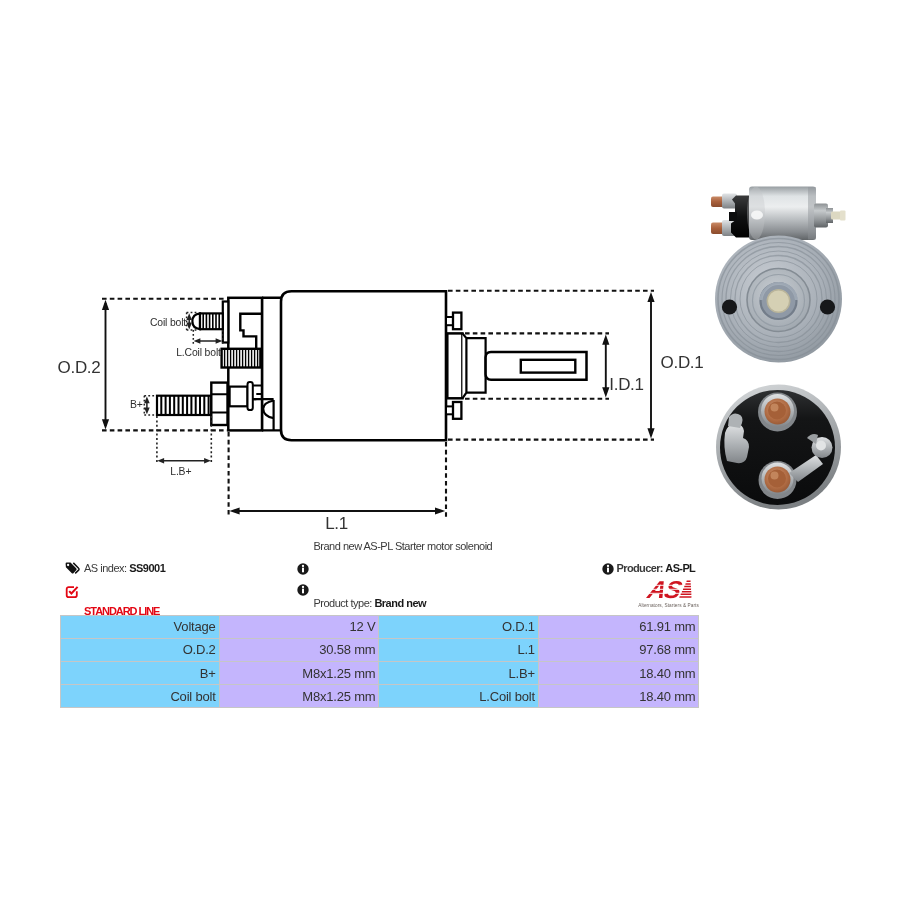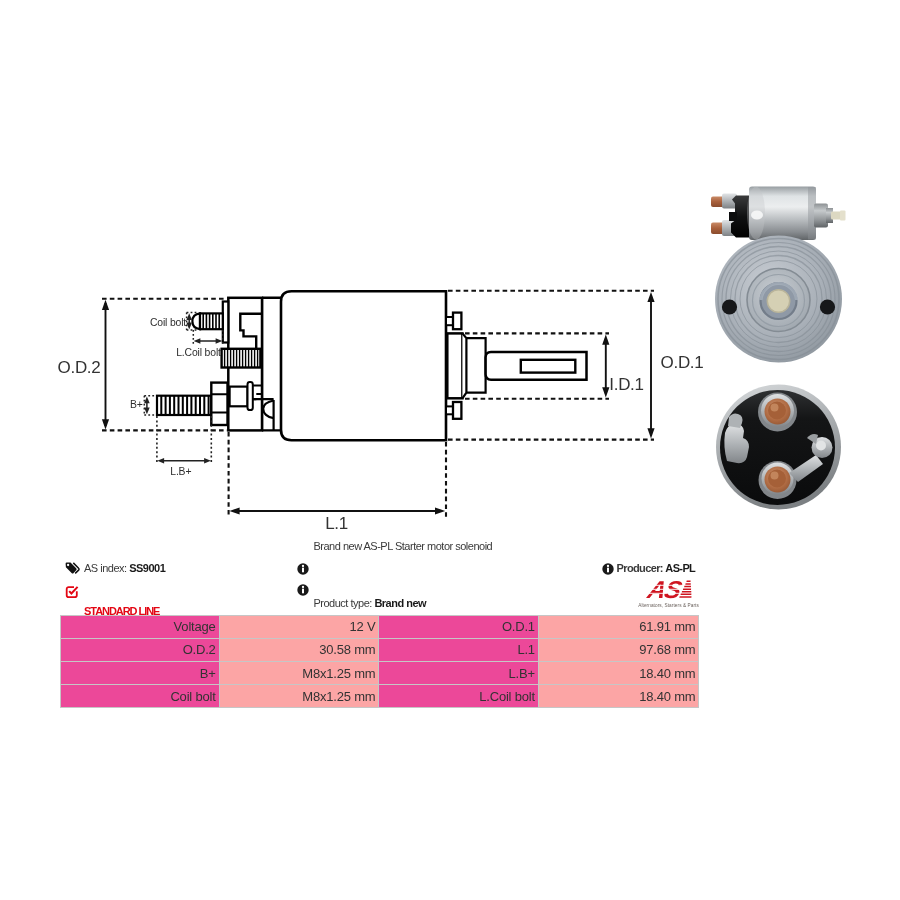--- a/index.html
+++ b/index.html
@@ -5,22 +5,22 @@
   html,body{margin:0;padding:0;}
   body{width:900px;height:900px;background:#fff;font-family:"Liberation Sans",sans-serif;position:relative;overflow:hidden;-webkit-font-smoothing:antialiased;}
   #stage{position:absolute;left:0;top:0;width:900px;height:900px;}
   .row-item{position:absolute;font-size:11px;color:#3a3a3a;letter-spacing:-0.5px;white-space:nowrap;}
   .row-item b{color:#1a1a1a;}
   .dlab{position:absolute;color:#333;white-space:nowrap;transform:translate(-50%,-50%);}
   .dlab.big{font-size:17px;letter-spacing:-0.3px;}
   .dlab.sm{font-size:10.4px;letter-spacing:-0.15px;color:#2e2e2e;}
   #spec{position:absolute;left:60px;top:614.6px;border-collapse:collapse;table-layout:fixed;}
   #spec td{border:1.5px solid #c6c6c6;height:22.2px;font-size:13px;color:#333;text-align:right;padding:0 3px 0 0;letter-spacing:-0.2px;}
-  #spec td.l{background:#ec4899;padding-left:43px;}
-  #spec td.v{background:#fca5a5;}
+  #spec td.l{background:#7dd3fc;padding-left:43px;}
+  #spec td.v{background:#c4b5fd;}
 </style>
 </head>
 <body>
 <svg id="stage" viewBox="0 0 900 900">
 
   <g id="drawing" fill="none" stroke="#000">
 
     <g stroke="#111" stroke-width="2.1" stroke-dasharray="4.6 3.2">
       <path d="M102,298.7 H226.5"></path>
       <path d="M102,430.4 H227"></path>

